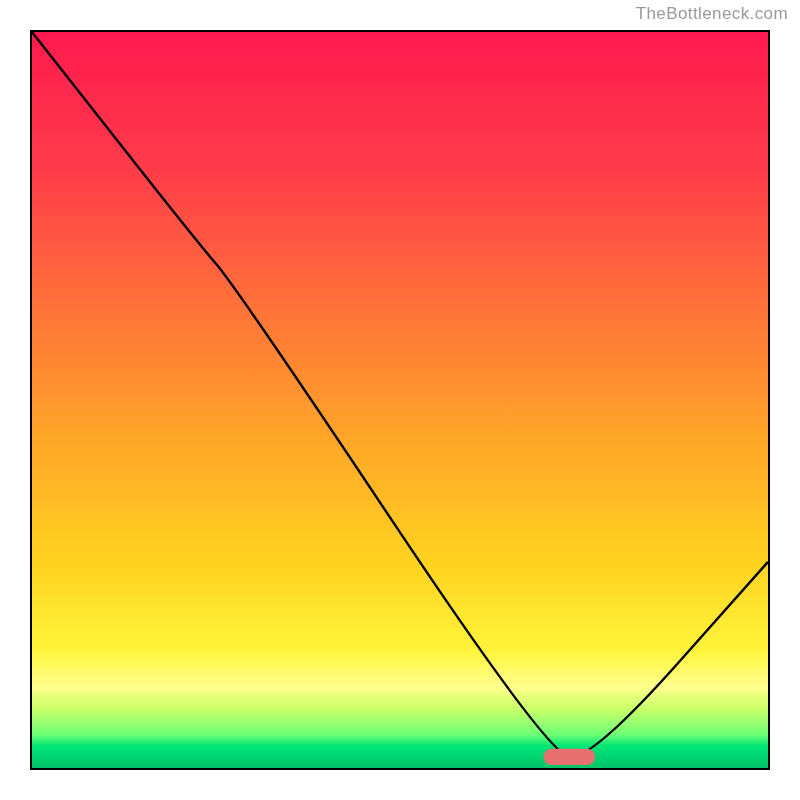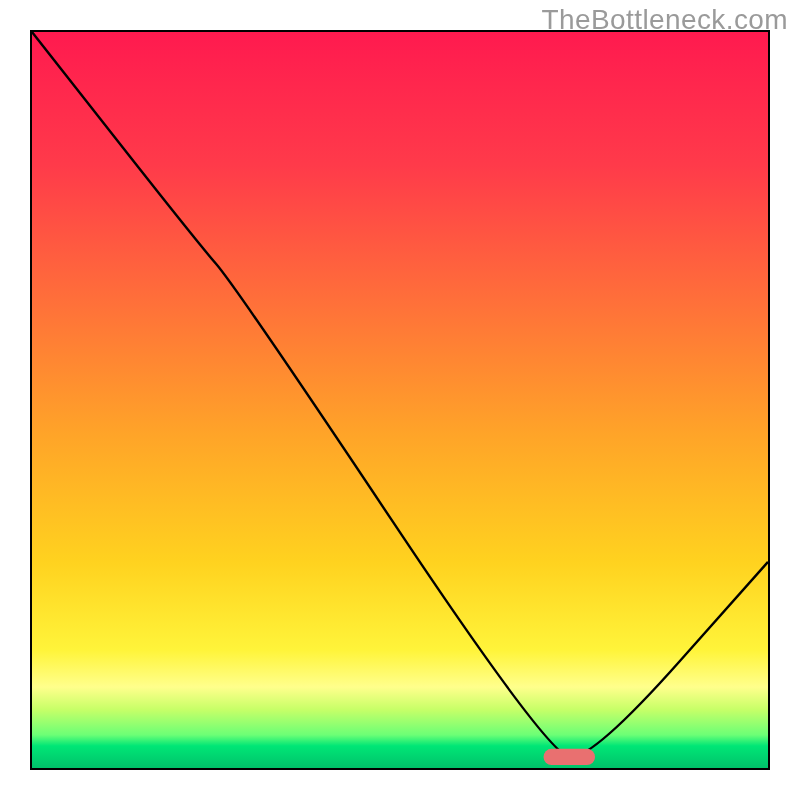--- a/index.html
+++ b/index.html
@@ -14,21 +14,21 @@
   .container {
     position: relative;
     width: 800px;
     height: 800px;
   }
   .watermark {
     position: absolute;
     top: 4px;
     right: 12px;
     color: #9a9a9a;
-    font-size: 28px;
+    font-size: 17px;
     font-weight: 400;
     letter-spacing: 0.4px;
     z-index: 5;
   }
   
   .plot {
     position: absolute;
     top: 30px;
     left: 30px;
     width: 740px;

